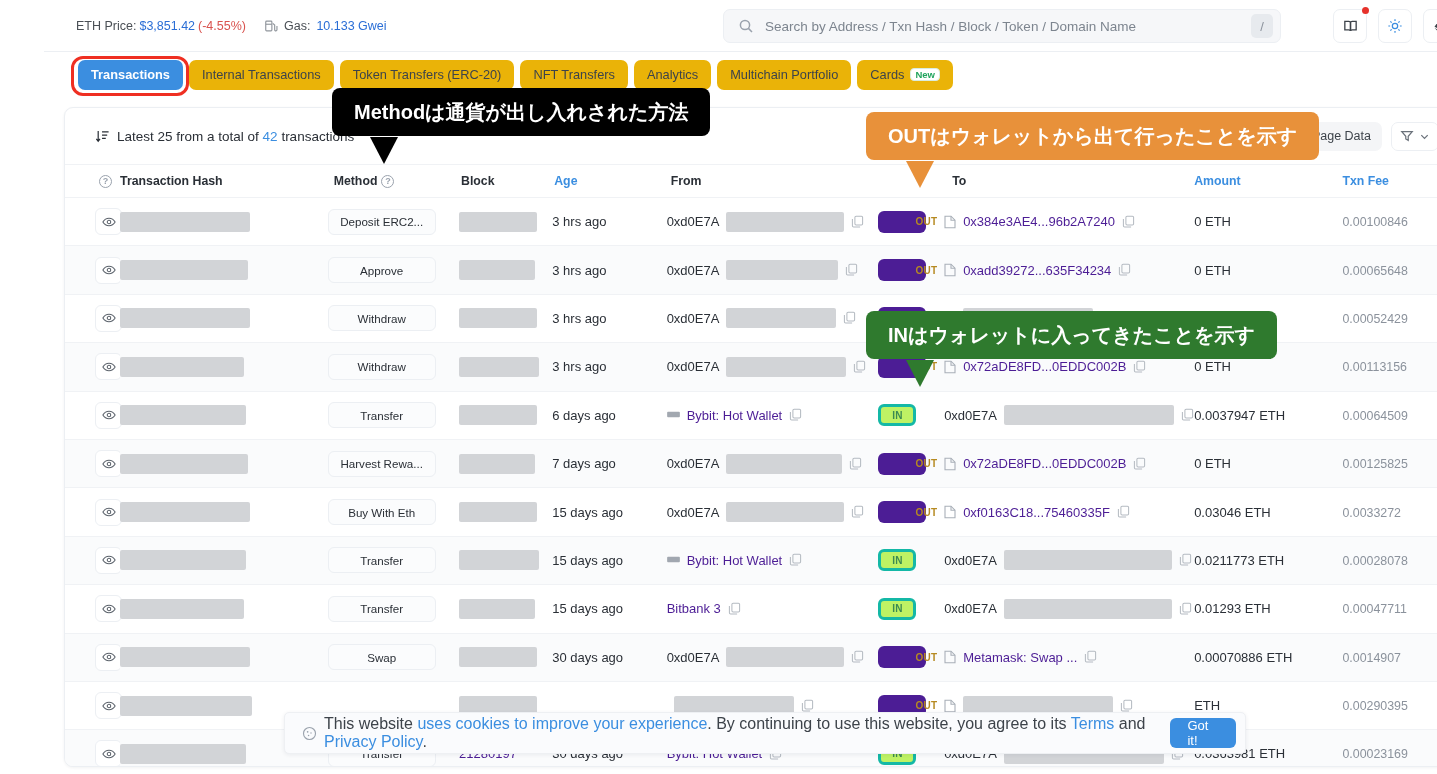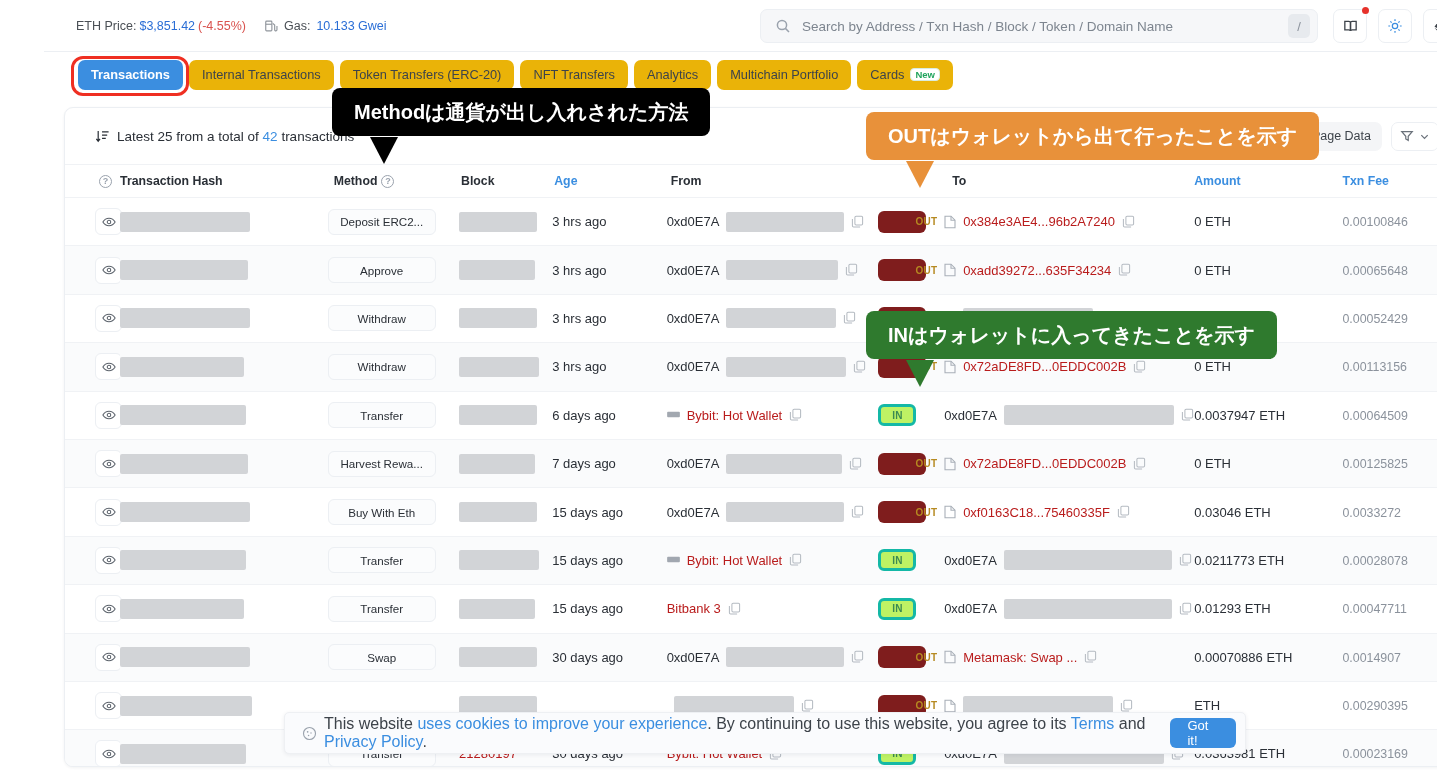--- a/index.html
+++ b/index.html
@@ -18,21 +18,21 @@
     display: flex; align-items: center;
   }
   .topbar-left { display: flex; align-items: center; margin-left: 32px; gap: 18px; font-size: 12.5px; color: #4a4f55; }
   .eth-price-val { color: #2a6ed6; margin-left: 3px; }
   .eth-price-chg { color: #d9534f; margin-left: 3px; }
   .gas-group { display: flex; align-items: center; gap: 6px; }
   .gas-val { color: #2a6ed6; }
   .gas-icon { width: 14px; height: 14px; display: inline-block; opacity: .75; }
 
   .search-wrap {
-    position: absolute; left: 716px; top: 9px; width: 558px; height: 34px;
+    position: absolute; left: 679px; top: 9px; width: 558px; height: 34px;
     background: #f6f7f9; border: 1px solid #eceff3; border-radius: 7px;
     display: flex; align-items: center; padding: 0 7px 0 14px;
   }
   .search-icon { width: 16px; height: 16px; flex: 0 0 16px; color: #9aa2ad; }
   .search-input {
     flex: 1; border: none; outline: none; background: transparent;
     font-family: "Liberation Sans", sans-serif; font-size: 13.5px;
     color: #3d434a; padding-left: 11px;
   }
   .search-input::placeholder { color: #7d858f; }
@@ -158,30 +158,30 @@
   .redact { display: inline-block; height: 20px; background: #d2d4d7; border-radius: 2px; vertical-align: middle; }
   .method-pill {
     display: inline-flex; align-items: center; justify-content: center;
     min-width: 108px; height: 26px; padding: 0 9px;
     border: 1px solid #eceff3; border-radius: 6px; background: #fbfcfd;
     font-size: 11.6px; color: #2a2f36; white-space: nowrap; overflow: hidden;
   }
   .age-txt { color: #2a2f36; font-size: 13px; }
   .addr-cell { display: flex; align-items: center; gap: 7px; }
   .addr-txt { font-size: 13px; color: #2a2f36; white-space: nowrap; }
-  .link { color: #b91c1c; text-decoration: none; font-size: 13px; white-space: nowrap; }
+  .link { color: #4c1d95; text-decoration: none; font-size: 13px; white-space: nowrap; }
   .copy-ic { width: 13px; height: 14px; color: #b4bac1; flex: 0 0 13px; }
   .doc-ic  { width: 12px; height: 14px; color: #a9b0b8; flex: 0 0 12px; }
   .warn-ic { width: 13px; height: 10px; flex: 0 0 13px; }
   .dir-pill {
     display: inline-flex; align-items: center; justify-content: center;
     width: 38px; height: 22px; border-radius: 6px;
     font-size: 10px; font-weight: bold; letter-spacing: .2px;
   }
-  .dir-out { background: #7f1d1d; color: #b68a21; padding-left: 48px; }
+  .dir-out { background: #4c1d95; color: #b68a21; padding-left: 48px; }
   .dir-in  { background: #bef264; color: #3b8a52; border: 3px solid #14b8a6; }
   .amt { font-size: 13px; color: #2a2f36; }
   .fee { font-size: 12.4px; color: #8b929c; }
 
   
   .callout { position: absolute; border-radius: 8px; z-index: 40; }
   .callout .body {
     padding: 11px 22px; color: #fff; font-size: 20px; font-weight: bold;
     white-space: nowrap; line-height: 1.3; border-radius: 8px;
     font-family: "Liberation Sans", sans-serif;

